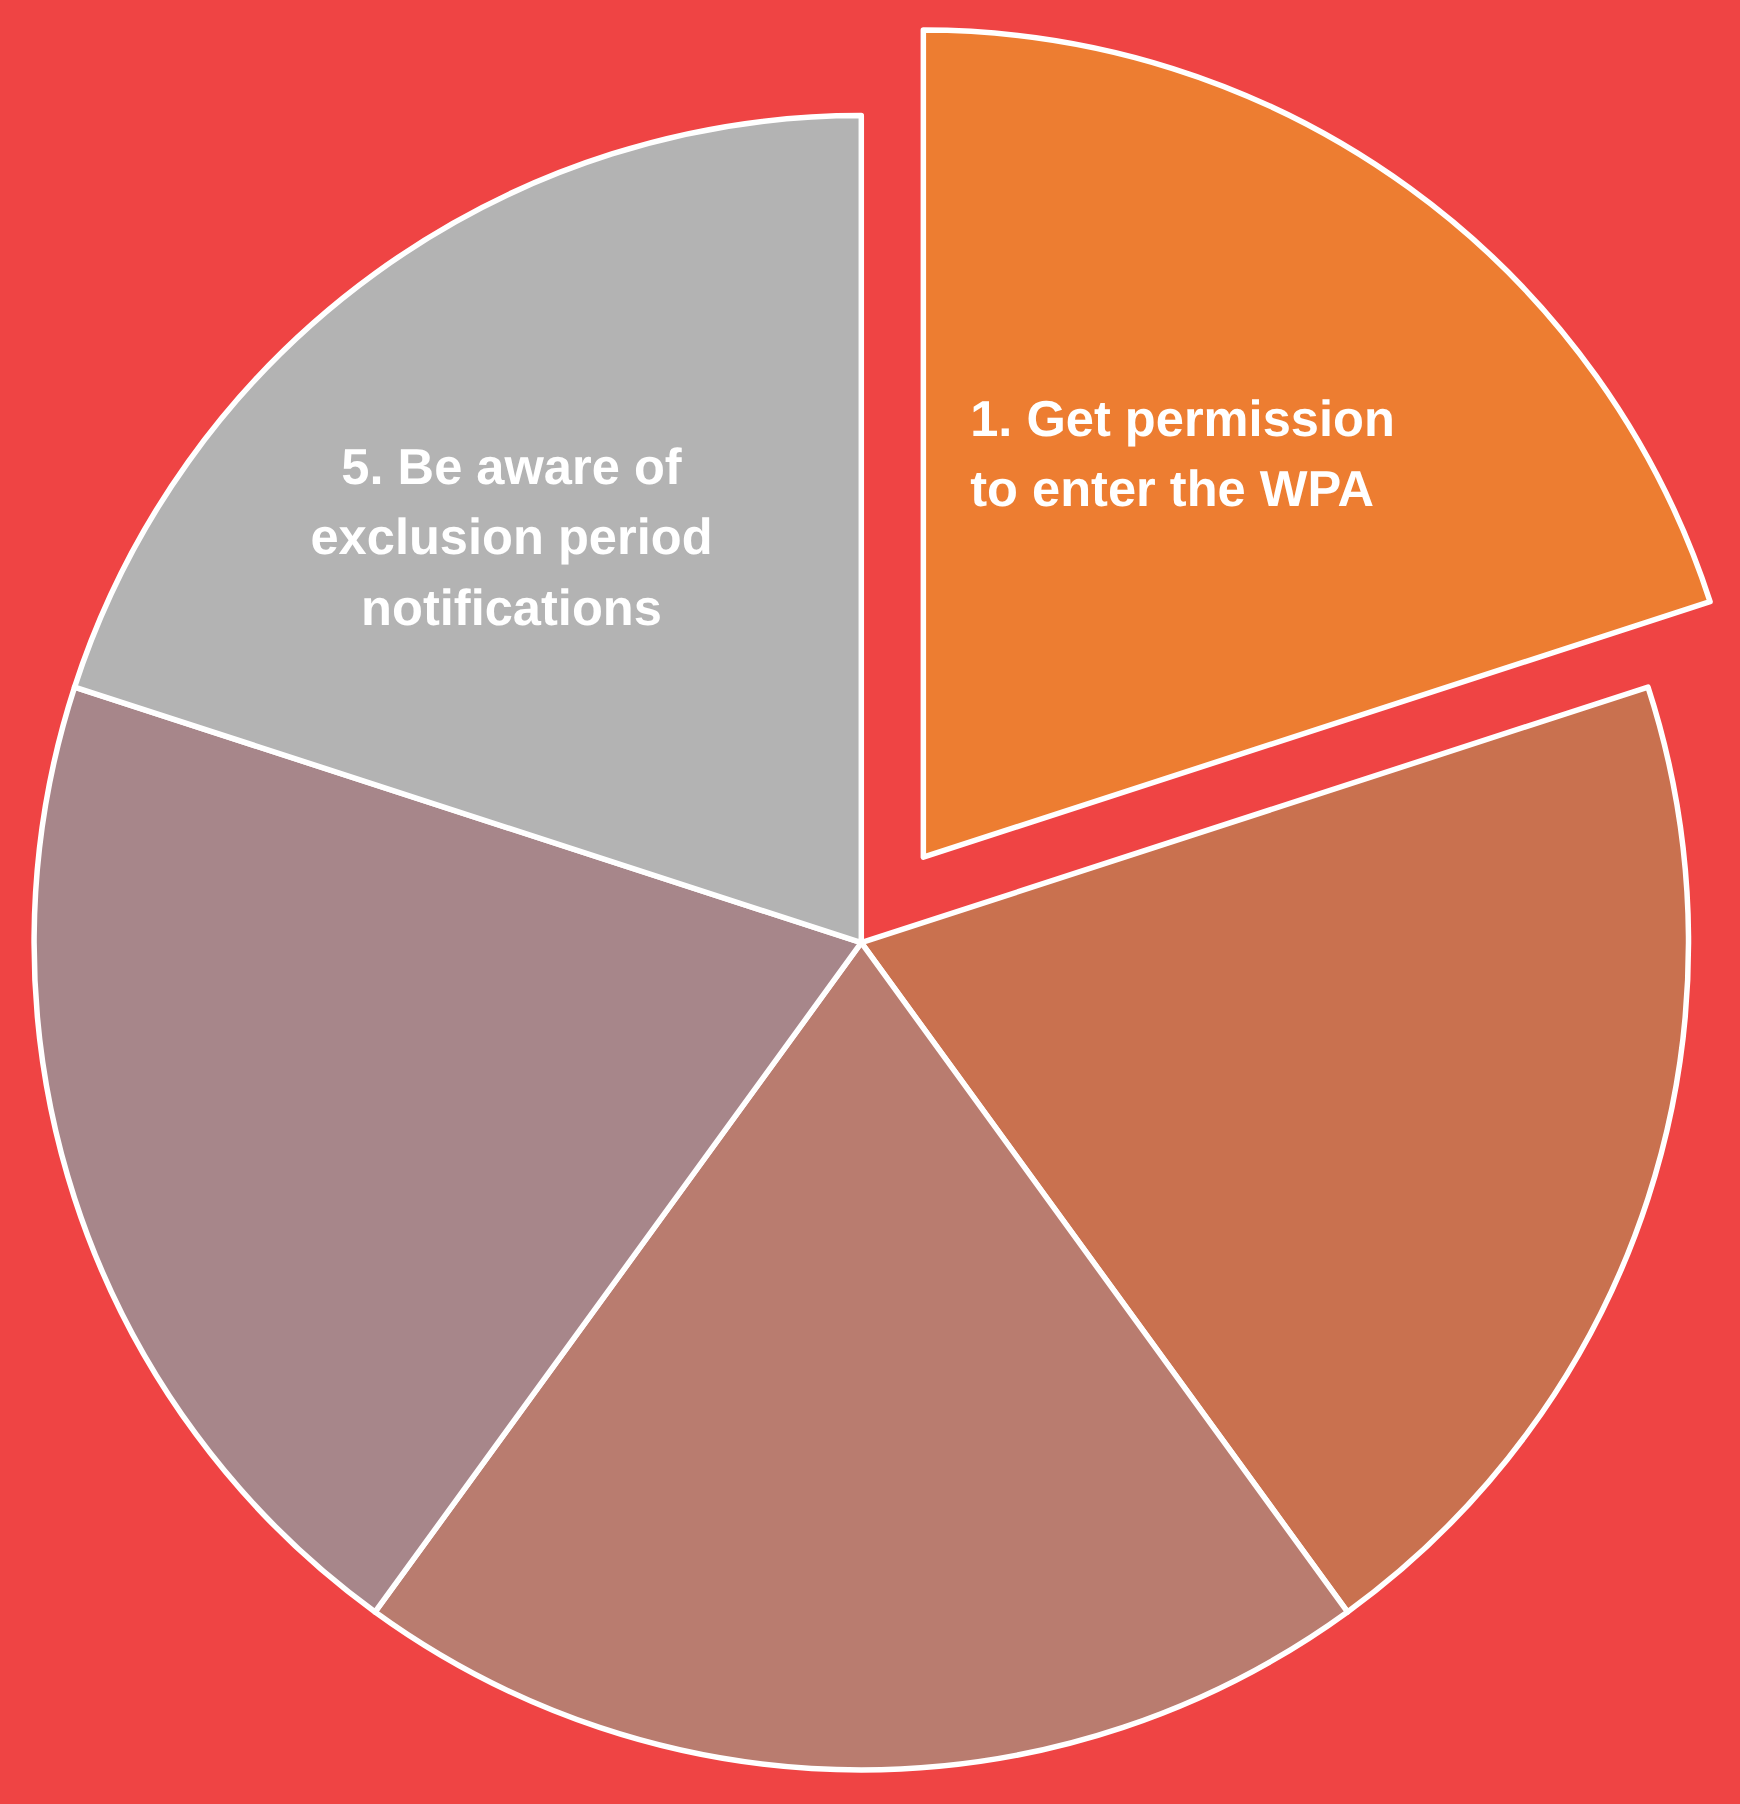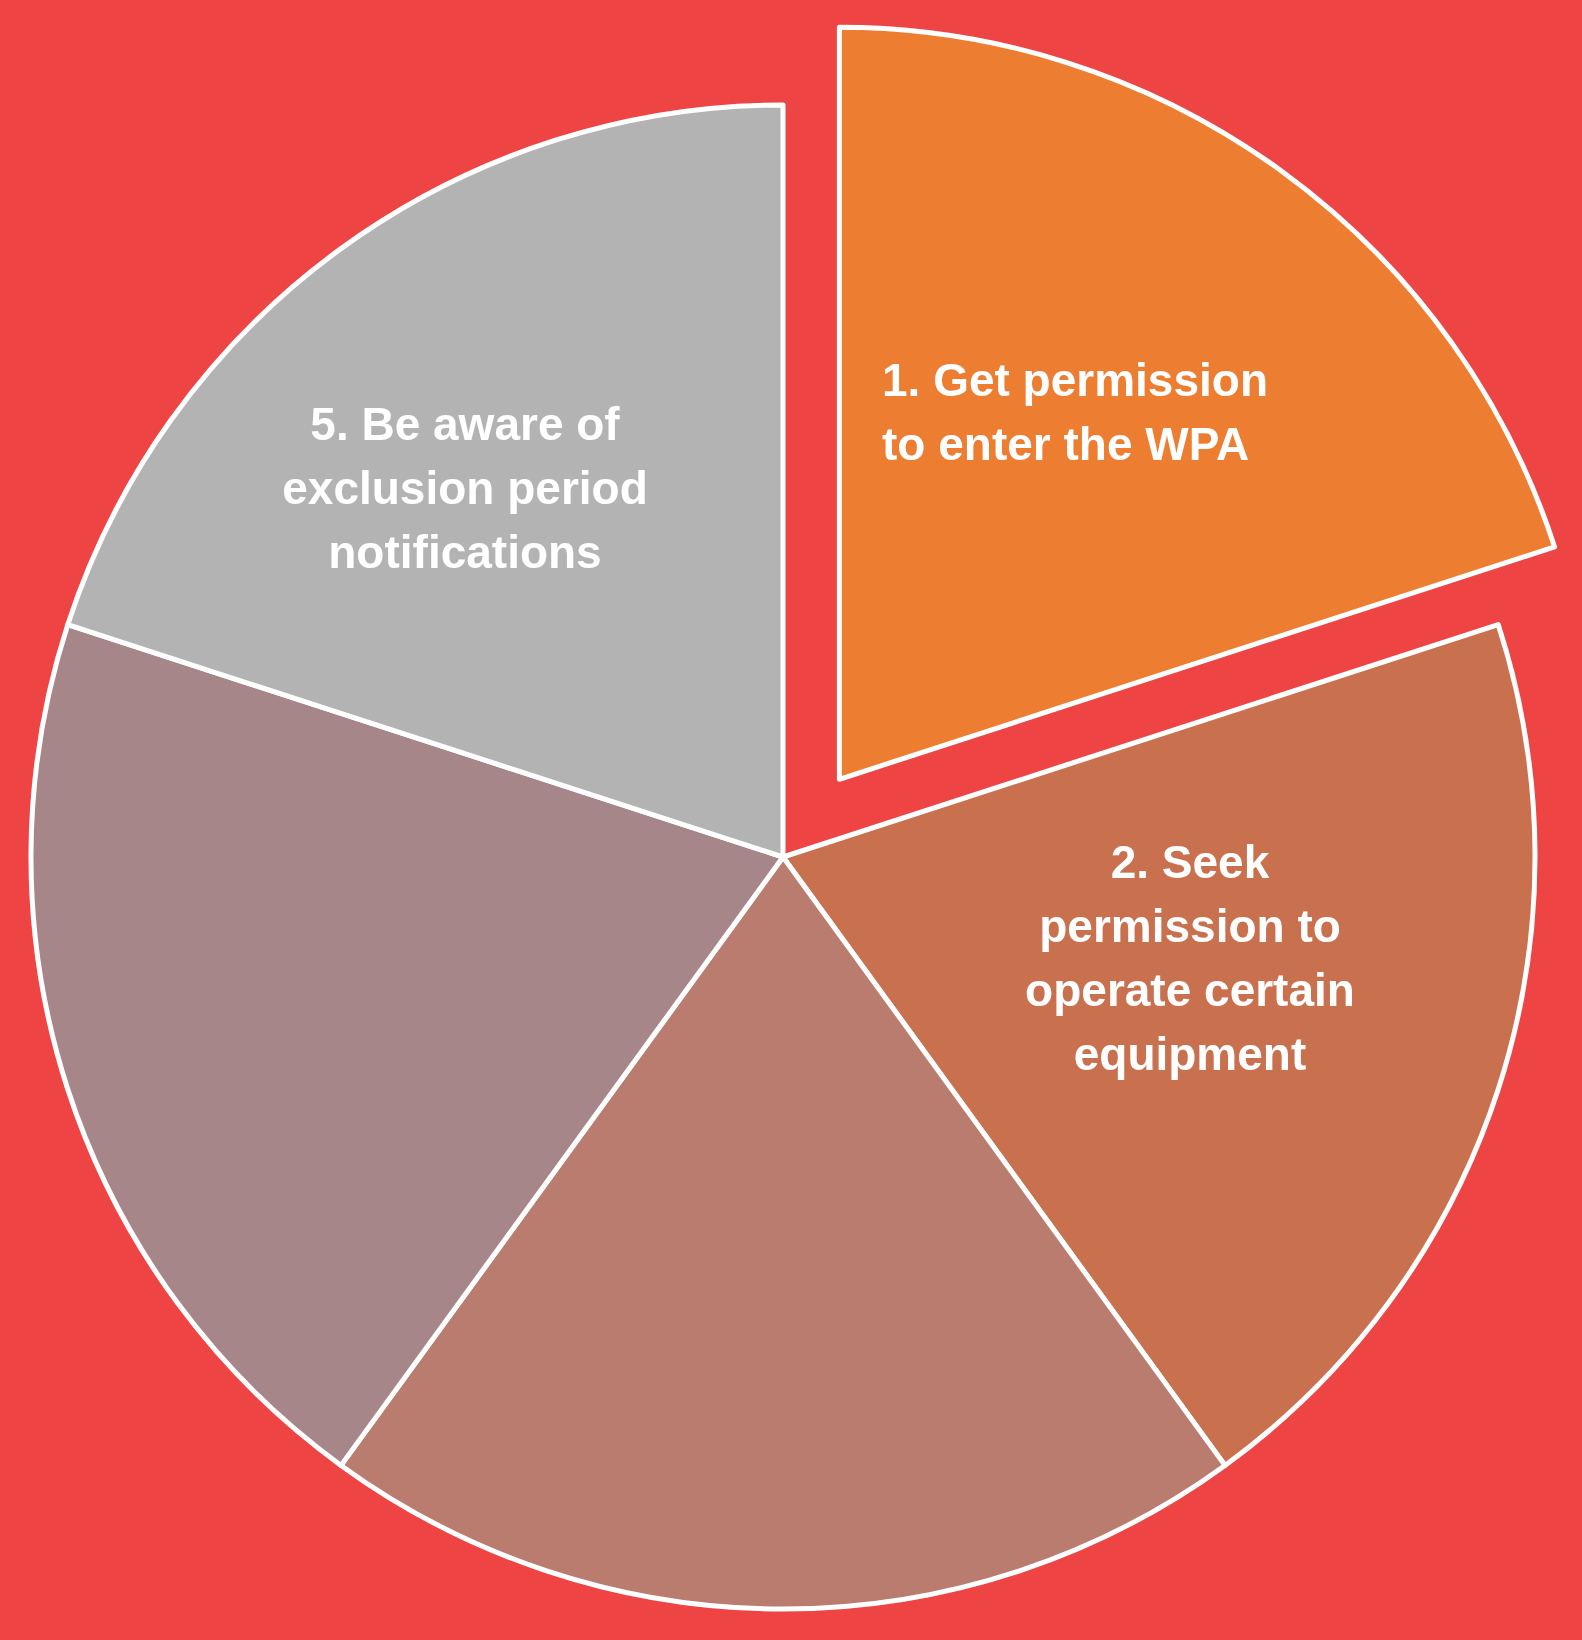--- a/index.html
+++ b/index.html
@@ -70,23 +70,19 @@
       <path d="M 783 857 L 1498.2 624.6 A 752 752 0 0 1 1225 1465.4 Z" fill="#C9714F"></path>
       <path d="M 783 857 L 1225 1465.4 A 752 752 0 0 1 341 1465.4 Z" fill="#B97C6F"></path>
       <path d="M 783 857 L 341 1465.4 A 752 752 0 0 1 67.8 624.6 Z" fill="#A7868A"></path>
       <path d="M 783 857 L 67.8 624.6 A 752 752 0 0 1 783 105 Z" fill="#B3B3B3"></path>
     </g>
   </svg>
 
   <div class="slice-label lbl1">1. Get permission
 to enter the WPA</div>
 
-  <div class="slice-label lbl2">2. Seek
-permission to
-operate certain
-equipment</div>
 
 
 
   <div class="slice-label lbl5">5. Be aware of
 exclusion period
 notifications</div>
 </div>
 
 </body></html>

